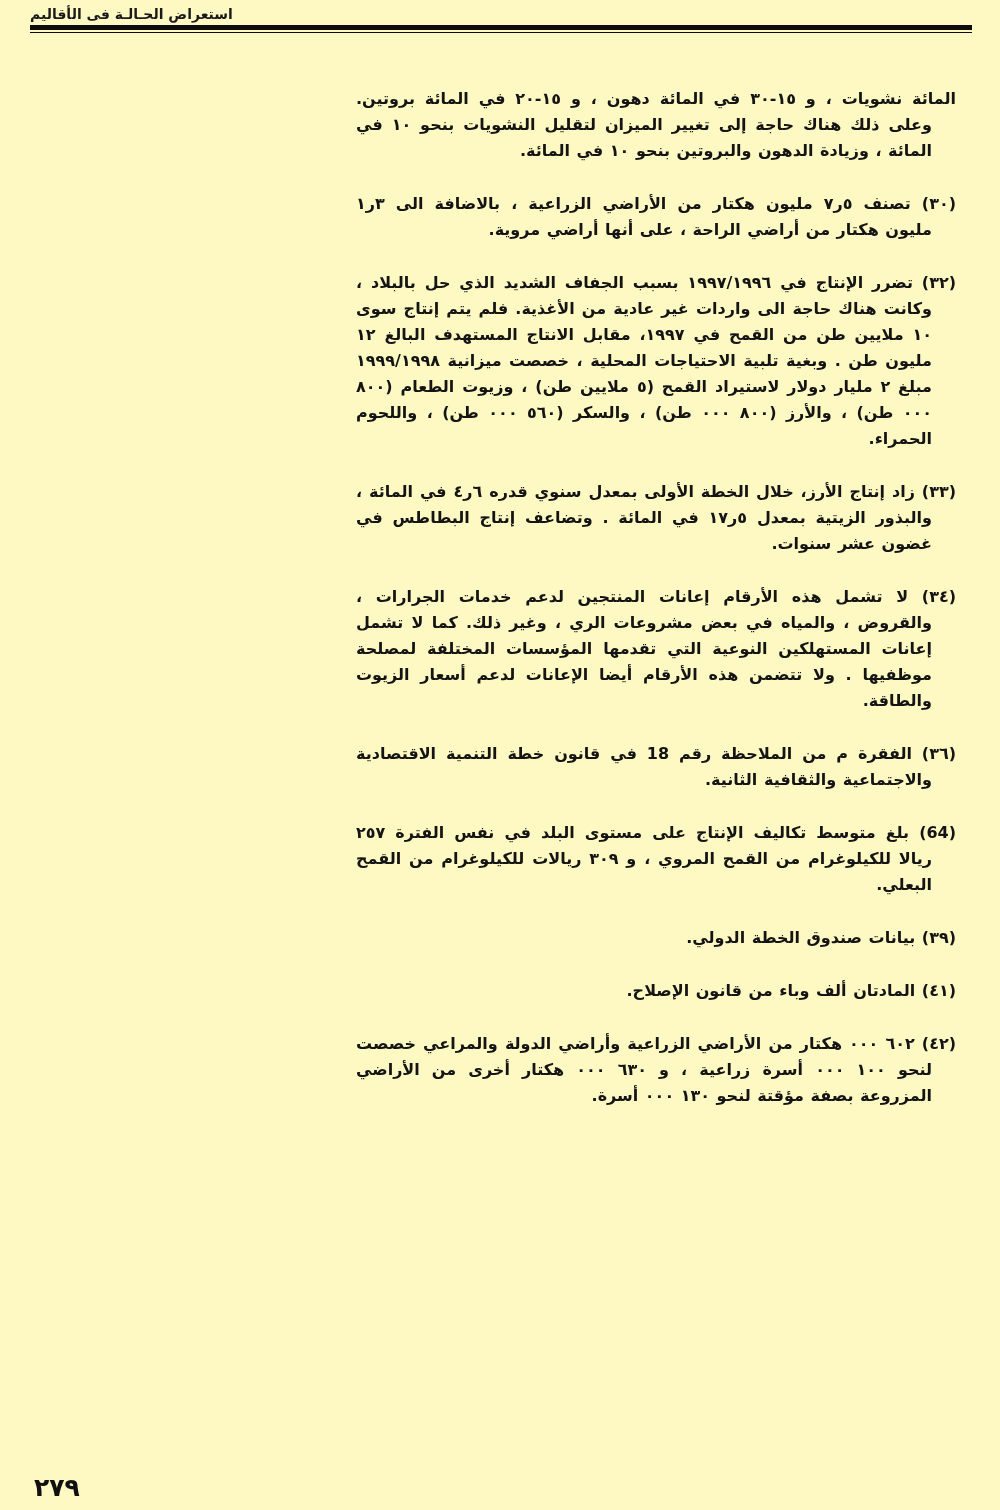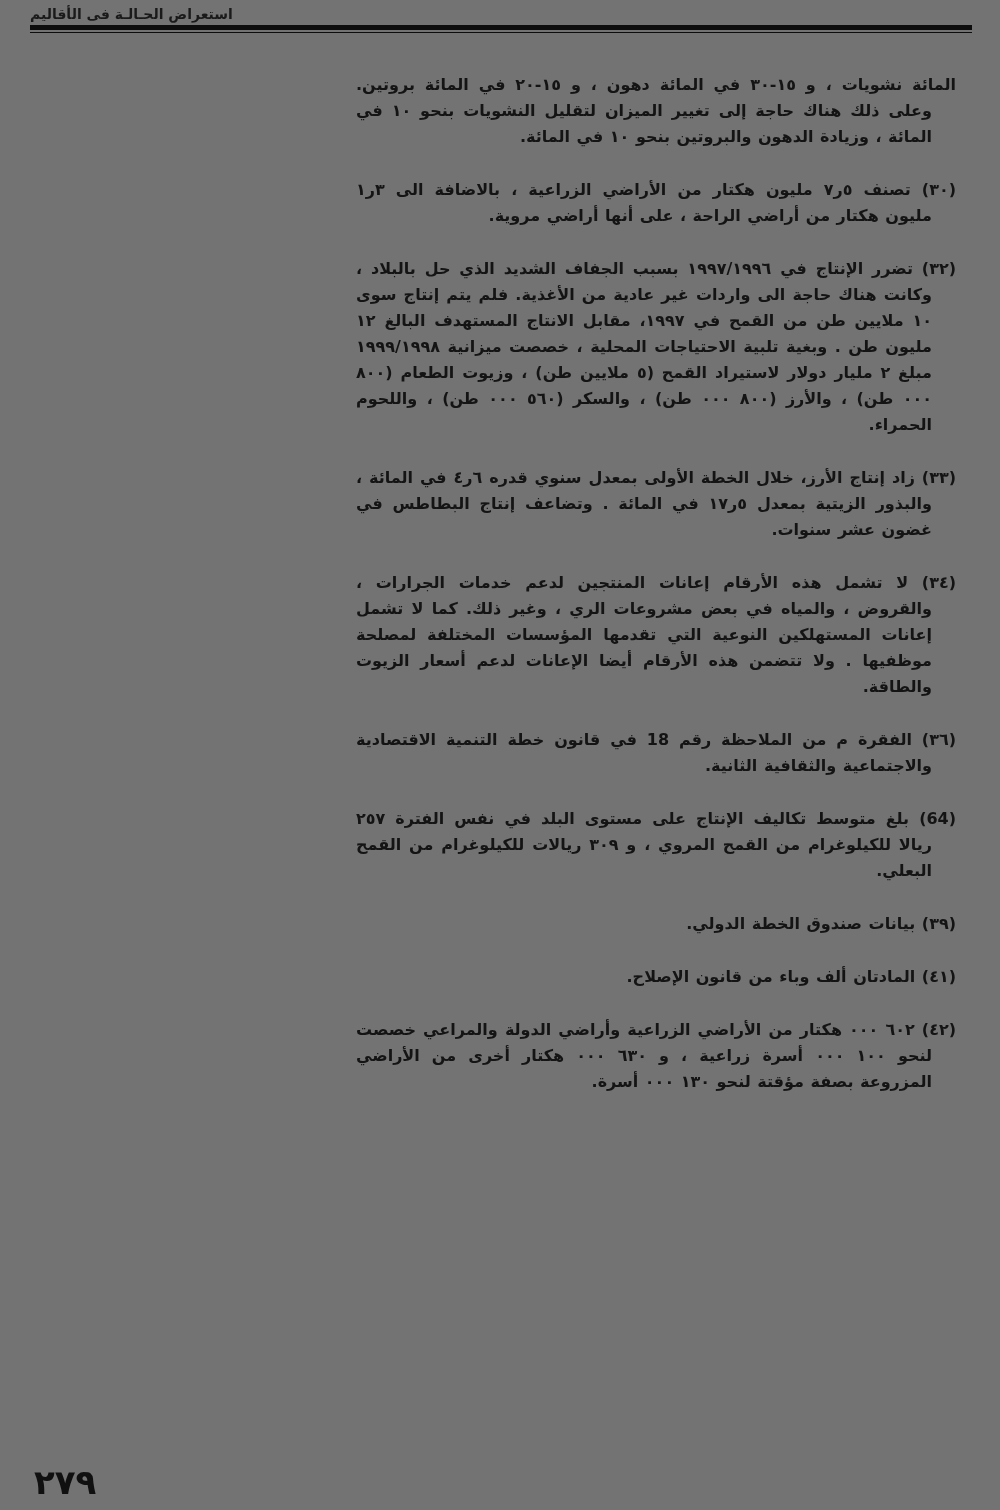--- a/index.html
+++ b/index.html
@@ -4,21 +4,21 @@
 <style>
   html, body {
     margin: 0;
     padding: 0;
     background: #ffffff;
   }
   .page {
     position: relative;
     width: 1000px;
     height: 1510px;
-    background: #737373;
+    background: #fef9c3;
     font-family: "DejaVu Sans", sans-serif;
     color: #141414;
     overflow: hidden;
   }
   .header {
     position: absolute;
     top: 6px;
     left: 30px;
     right: 28px;
   }
@@ -42,36 +42,36 @@
   }
   .notes {
     position: absolute;
     top: 72px;
     right: 44px;
     width: 600px;
     direction: rtl;
     text-align: justify;
   }
   .note {
-    margin: 0 0 27px 0;
+    margin: 14px 0 27px 0;
     font-size: 16px;
     font-weight: 700;
     line-height: 26px;
     padding-right: 24px;
     text-indent: -24px;
     word-spacing: 1px;
   }
   .note .num {
     white-space: nowrap;
   }
   .page-number {
     position: absolute;
     left: 34px;
     bottom: 8px;
-    font-size: 34px;
+    font-size: 25px;
     font-weight: 700;
     color: #101010;
     direction: rtl;
   }
 </style>
 </head>
 <body>
 
 <div class="page">
 

